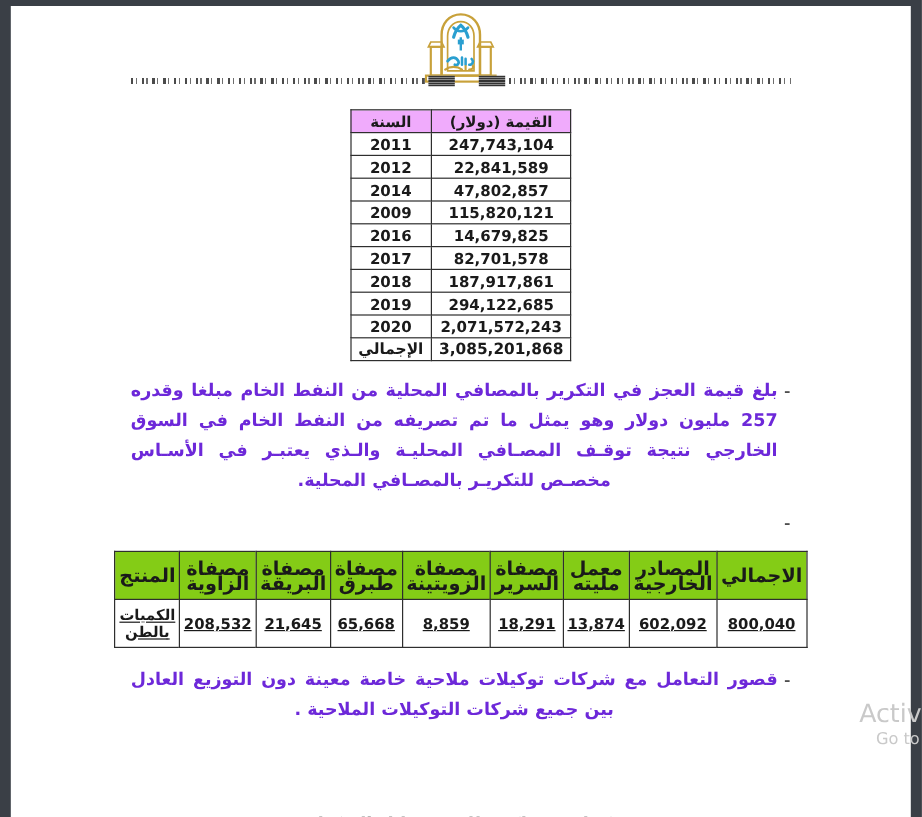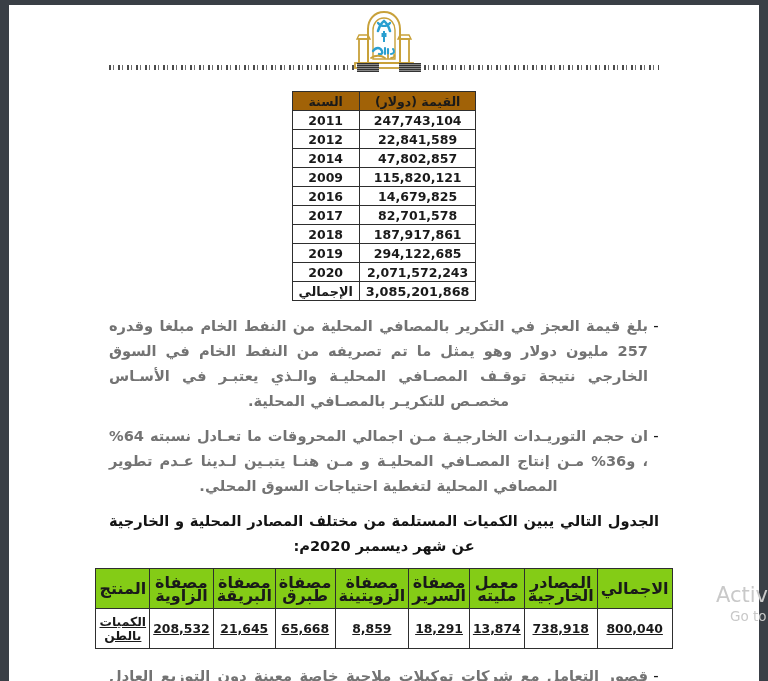--- a/index.html
+++ b/index.html
@@ -93,21 +93,21 @@
     font-size: 15px;
     line-height: 25px;
     color: #1a1a1a;
     text-align: center;
     padding-top: 1px;
   }
   .bullet-text {
     flex: 1 1 auto;
     font-size: 14.6px;
     line-height: 25px;
-    color: #737373;
+    color: #6d28d9;
     text-align: justify;
     text-align-last: center;
     font-weight: 600;
     letter-spacing: 0;
   }
   .plain-para {
     direction: rtl;
     padding: 0 100px 0 100px;
     font-size: 14.6px;
     line-height: 25px;
@@ -131,21 +131,21 @@
     background: #fff;
   }
   table.tbl td, table.tbl th {
     border: 1.2px solid #2e2e2e;
     text-align: center;
     vertical-align: middle;
     color: #1a1a1a;
     font-weight: 600;
   }
   #table1 th {
-    background: #a16207;
+    background: #f0abfc;
     font-size: 12.5px;
     height: 19px;
     padding: 1px 6px;
   }
   #table1 td {
     font-size: 12.5px;
     height: 19px;
     padding: 1px 6px;
     background: #fff;
   }
@@ -323,44 +323,42 @@
       </table>
     </div>
 
     <div class="bullet-row">
       <div class="dash">-</div>
       <div class="bullet-text">بلغ قيمة العجز في التكرير بالمصافي المحلية من النفط الخام مبلغا وقدره 257 مليون دولار وهو يمثل ما تم تصريفه من النفط الخام في السوق الخارجي نتيجة توقـف المصـافي المحليـة والـذي يعتبـر في الأسـاس مخصـص للتكريـر بالمصـافي المحلية.</div>
     </div>
 
     <div class="bullet-row">
       <div class="dash">-</div>
-      <div class="bullet-text">ان حجم التوريـدات الخارجيـة مـن اجمالي المحروقات ما تعـادل  نسبته 64% ، و36% مـن إنتاج  المصـافي المحليـة و مـن هنـا يتبـين لـدينا عـدم تطوير المصافي المحلية لتغطية احتياجات السوق المحلي.</div>
-    </div>
-
-    <div class="plain-para">الجدول التالي يبين الكميات المستلمة من مختلف المصادر المحلية و الخارجية عن شهر ديسمبر 2020م:</div>
+    </div>
+
 
     <div id="table2-wrap">
       <table class="tbl" id="table2">
         <thead>
           <tr>
             <th class="c-data">الاجمالي</th>
             <th class="c-data">المصادر الخارجية</th>
             <th class="c-data">معمل مليته</th>
             <th class="c-data">مصفاة السرير</th>
             <th class="c-data">مصفاة الزويتينة</th>
             <th class="c-data">مصفاة طبرق</th>
             <th class="c-data">مصفاة البريقة</th>
             <th class="c-data">مصفاة الزاوية</th>
             <th class="c-product">المنتج</th>
           </tr>
         </thead>
         <tbody>
           <tr>
             <td class="c-data">800,040</td>
-            <td class="c-data">738,918</td>
+            <td class="c-data">602,092</td>
             <td class="c-data">13,874</td>
             <td class="c-data">18,291</td>
             <td class="c-data">8,859</td>
             <td class="c-data">65,668</td>
             <td class="c-data">21,645</td>
             <td class="c-data">208,532</td>
             <td class="c-product">الكميات بالطن</td>
           </tr>
         </tbody>
       </table>

